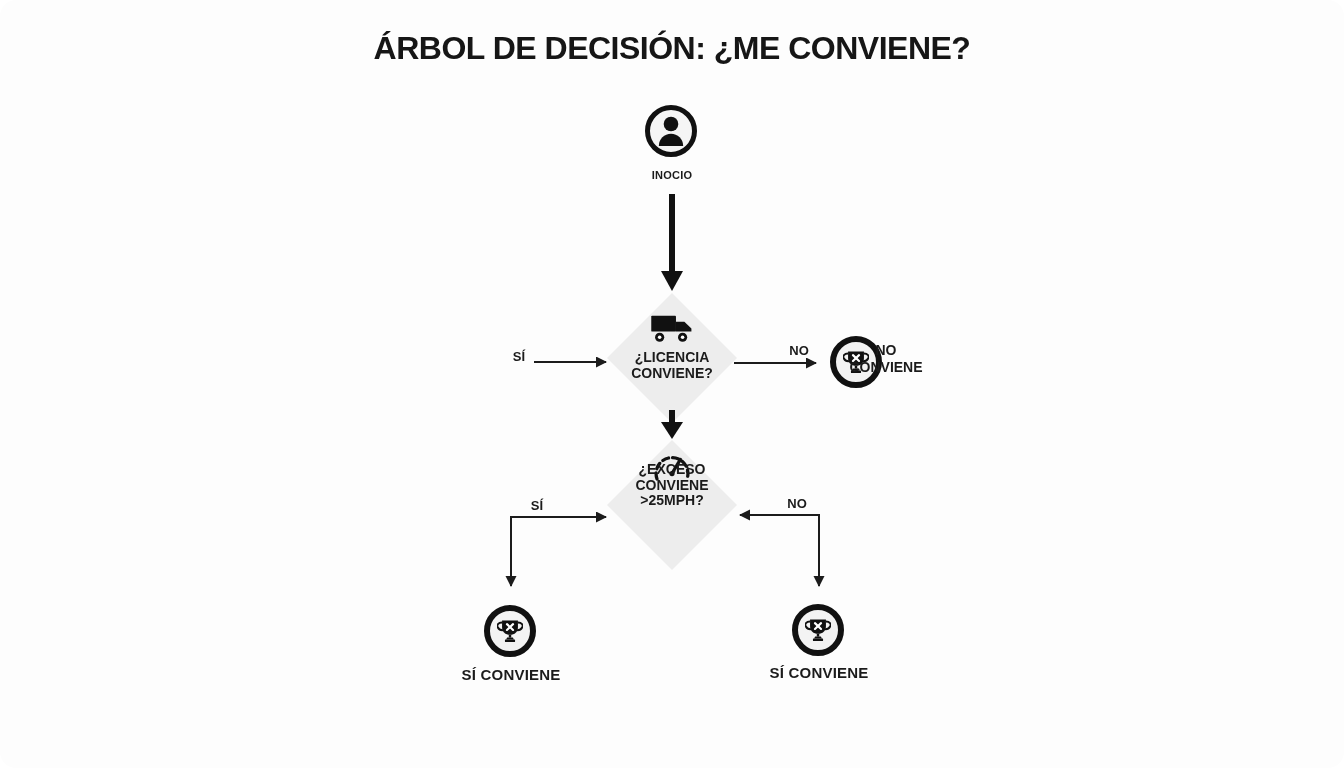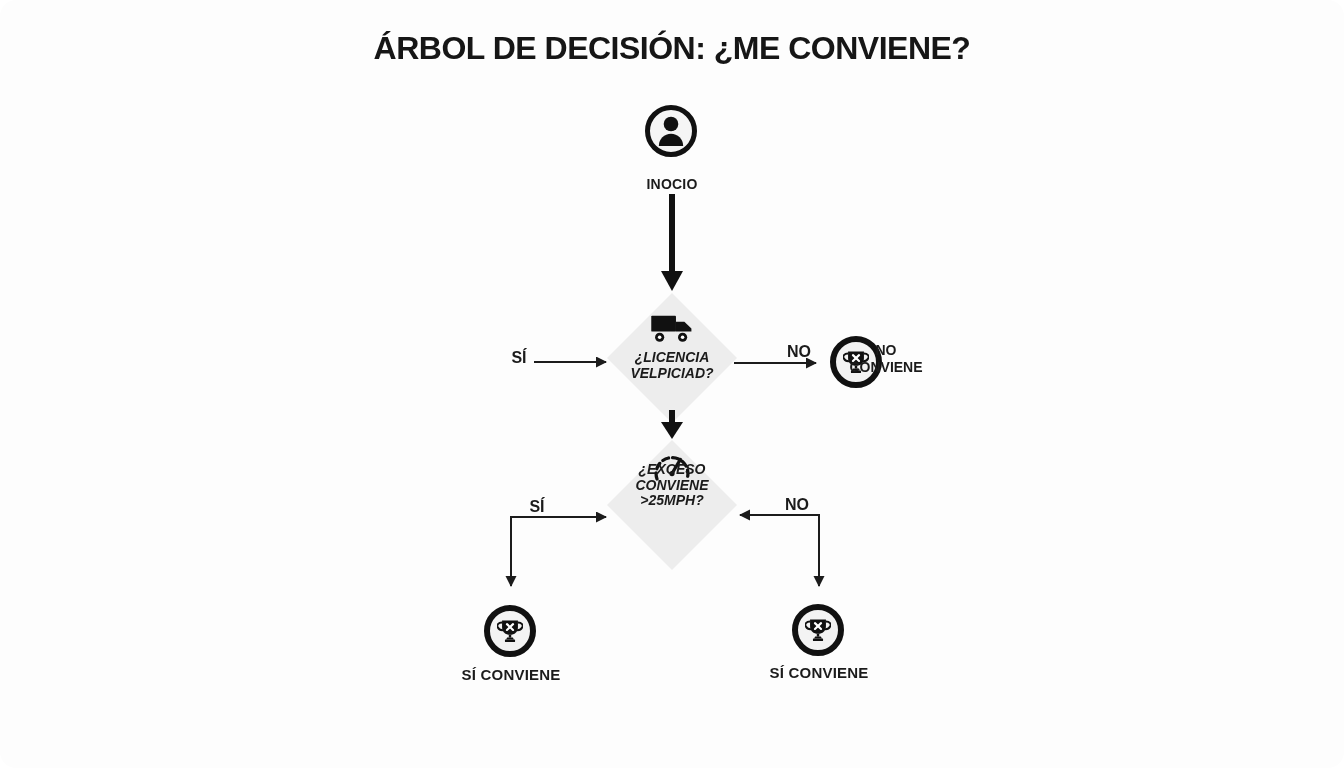--- a/index.html
+++ b/index.html
@@ -20,24 +20,24 @@
     white-space:nowrap;
     text-align:center;
   }
   .centered{transform:translateX(-50%);}
   .page-title{
     left:0;right:0;top:30px;
     font-size:32px;
     letter-spacing:-0.5px;
     color:#161616;
   }
-  .node-label{font-size:14px;letter-spacing:0.2px;margin-top:7px;}
-  .branch-label{font-size:16px;}
+  .node-label{font-size:11px;letter-spacing:0.2px;}
+  .branch-label{font-size:13px;}
   .diamond-text{font-size:14px;line-height:16px;}
-  .diamond-text span{display:block;font-style:italic;}
+  .diamond-text span{display:block;}
   .outcome-label{font-size:15px;letter-spacing:0.2px;}
   .wrap-label{
     white-space:normal;
     width:80px;
     line-height:17px;
     font-size:14px;
   }
 </style>
 </head>
 <body>
@@ -133,21 +133,21 @@
       <use href="#trophy-sym" x="805" y="617" width="26" height="25"></use>
     </g>
   </svg>
 
   <div class="txt page-title">ÁRBOL DE DECISIÓN: ¿ME CONVIENE?</div>
 
   <div class="txt node-label centered" style="left:672px;top:169px;">INOCIO</div>
 
   <div class="txt diamond-text centered" style="left:672px;top:349px;">
     <span>¿LICENCIA</span>
-    <span>VELPICIAD?</span>
+    <span>CONVIENE?</span>
   </div>
 
   <div class="txt branch-label centered" style="left:519px;top:349px;">SÍ</div>
   <div class="txt branch-label centered" style="left:799px;top:343px;">NO</div>
 
   <div class="txt wrap-label" style="left:846px;top:342px;">NO CONVIENE</div>
 
   <div class="txt diamond-text centered" style="left:672px;top:462px;line-height:15.5px;">
     <span>¿EXCESO</span>
     <span>CONVIENE</span>

